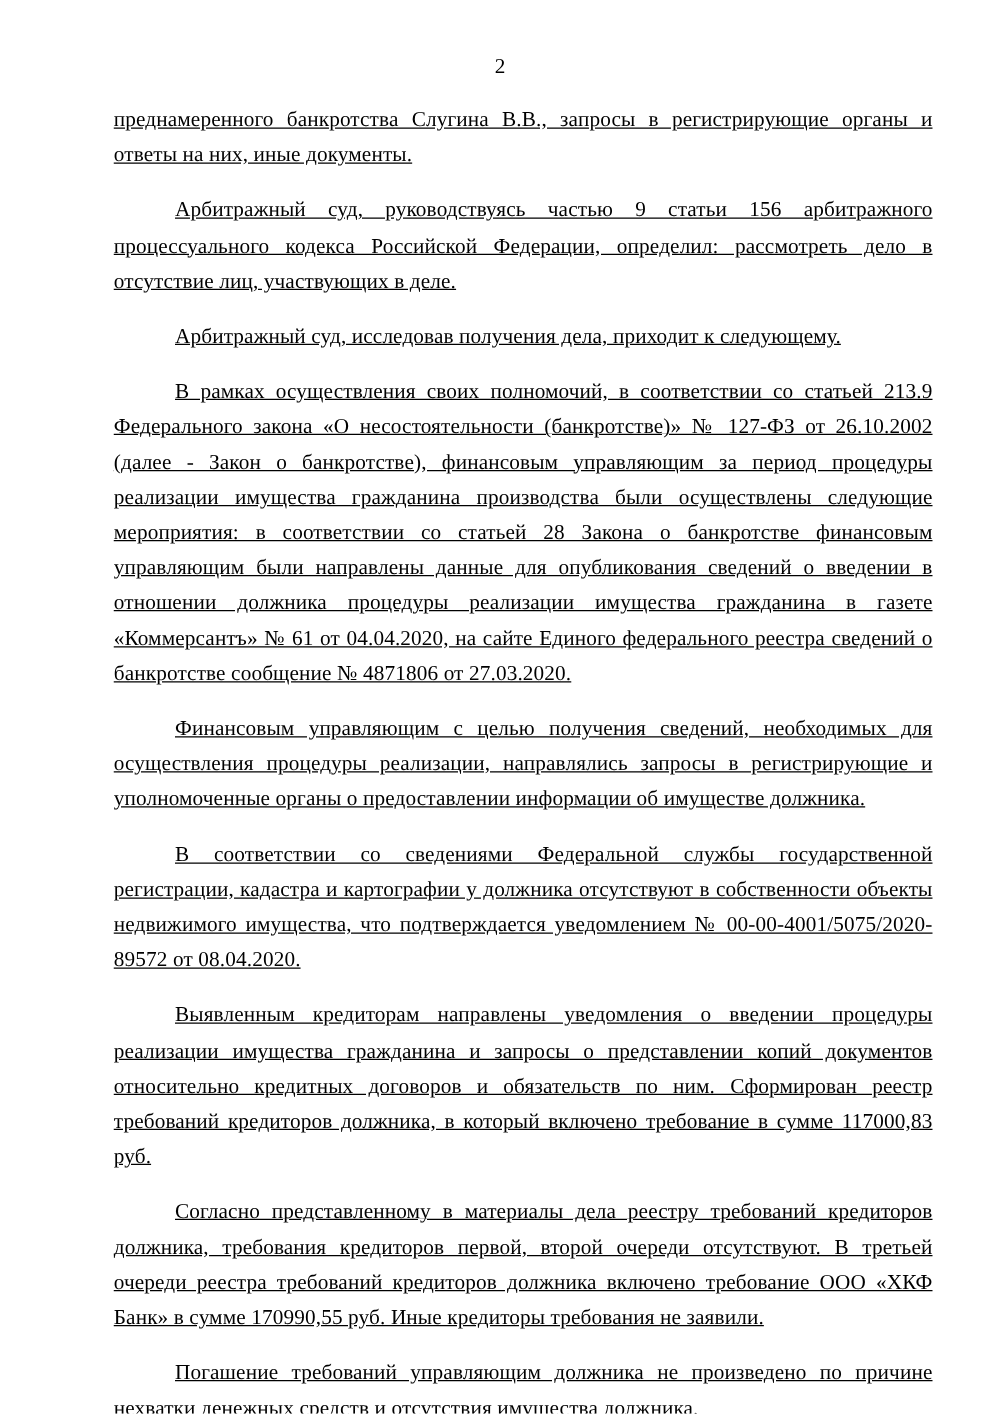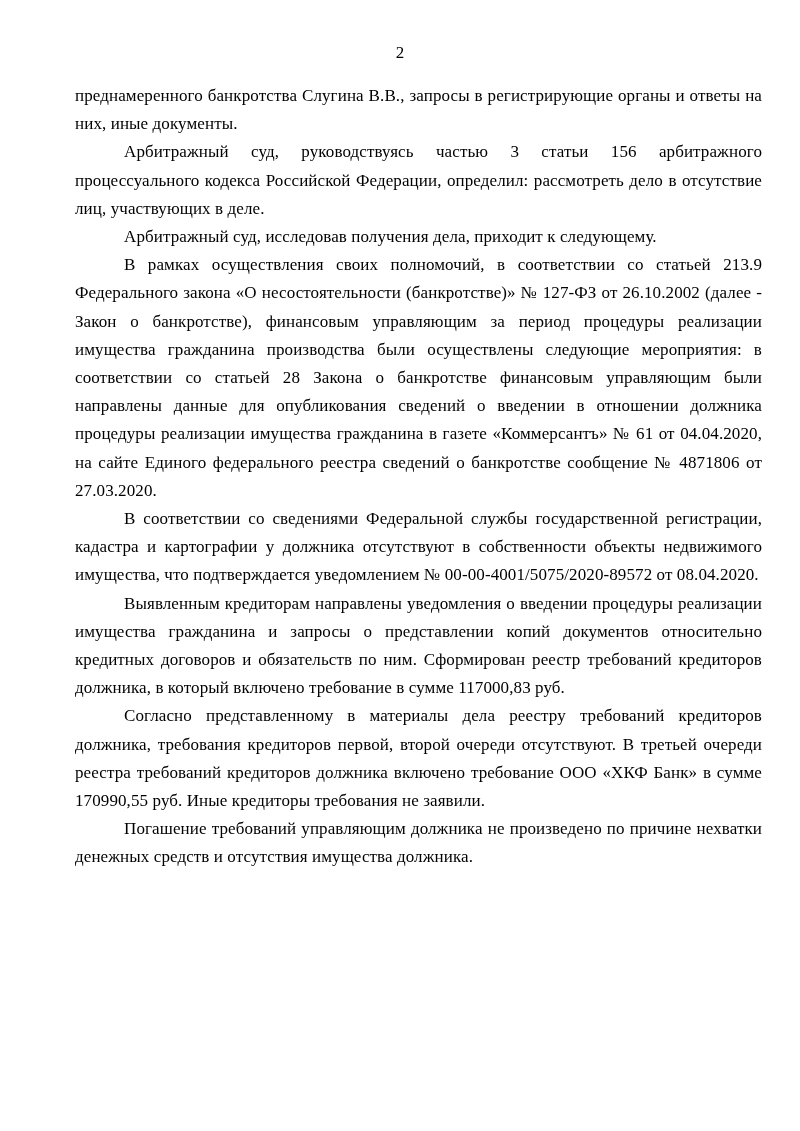--- a/index.html
+++ b/index.html
@@ -25,35 +25,37 @@
   }
   .body-text {
     margin: 18px 38px 0 75px;
     width: 687px;
     font-size: 17px;
     line-height: 28.2px;
     text-align: justify;
     letter-spacing: 0.1px;
   }
   .body-text p {
-    margin: 0;
+    margin: 16px;
     padding: 0;
+    text-decoration: underline;
   }
   .body-text p.indent {
     text-indent: 49px;
   }
 </style>
 </head>
 <body>
 
 <div class="page">
   <div class="page-number">2</div>
   <div class="body-text">
       <p class="">преднамеренного банкротства Слугина В.В., запросы в регистрирующие органы и ответы на них, иные документы.</p>
-      <p class="indent">Арбитражный суд, руководствуясь частью 3 статьи 156 арбитражного процессуального кодекса Российской Федерации, определил: рассмотреть дело в отсутствие лиц, участвующих в деле.</p>
+      <p class="indent">Арбитражный суд, руководствуясь частью 9 статьи 156 арбитражного процессуального кодекса Российской Федерации, определил: рассмотреть дело в отсутствие лиц, участвующих в деле.</p>
       <p class="indent">Арбитражный суд, исследовав получения дела,  приходит к следующему.</p>
       <p class="indent">В рамках осуществления своих полномочий, в соответствии со статьей 213.9 Федерального закона «О несостоятельности (банкротстве)» № 127-ФЗ от 26.10.2002 (далее - Закон о банкротстве), финансовым управляющим за период процедуры реализации имущества гражданина производства были осуществлены следующие мероприятия: в соответствии со статьей 28 Закона о банкротстве финансовым управляющим были направлены данные для опубликования сведений о введении в отношении должника процедуры реализации имущества гражданина в газете «Коммерсантъ» № 61 от 04.04.2020, на сайте Единого федерального реестра сведений о банкротстве сообщение № 4871806 от 27.03.2020.</p>
+      <p class="indent">Финансовым управляющим с целью получения сведений, необходимых для осуществления процедуры реализации, направлялись запросы в регистрирующие и уполномоченные органы о предоставлении информации об имуществе должника.</p>
       <p class="indent">В соответствии со сведениями Федеральной службы государственной регистрации, кадастра и картографии у должника отсутствуют в собственности объекты недвижимого имущества, что подтверждается уведомлением № 00-00-4001/5075/2020-89572 от 08.04.2020.</p>
       <p class="indent">Выявленным кредиторам направлены уведомления о введении процедуры реализации имущества гражданина и запросы о представлении копий документов относительно кредитных договоров и обязательств по ним. Сформирован реестр требований кредиторов должника, в который включено требование в сумме 117000,83 руб.</p>
       <p class="indent">Согласно представленному в материалы дела реестру требований кредиторов должника, требования кредиторов первой, второй очереди отсутствуют. В третьей очереди реестра требований кредиторов должника включено требование ООО «ХКФ Банк» в сумме 170990,55 руб. Иные кредиторы требования не заявили.</p>
       <p class="indent">Погашение требований управляющим должника не произведено по причине нехватки денежных средств и отсутствия имущества должника.</p>
     </div>
 </div>
 
 </body></html>

